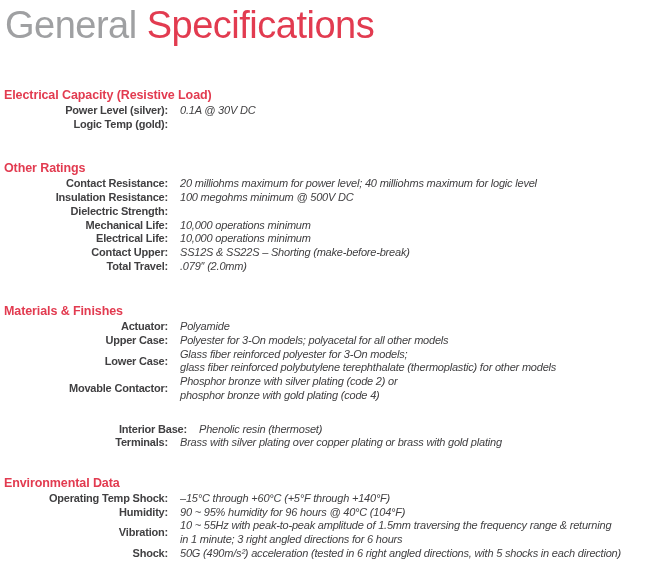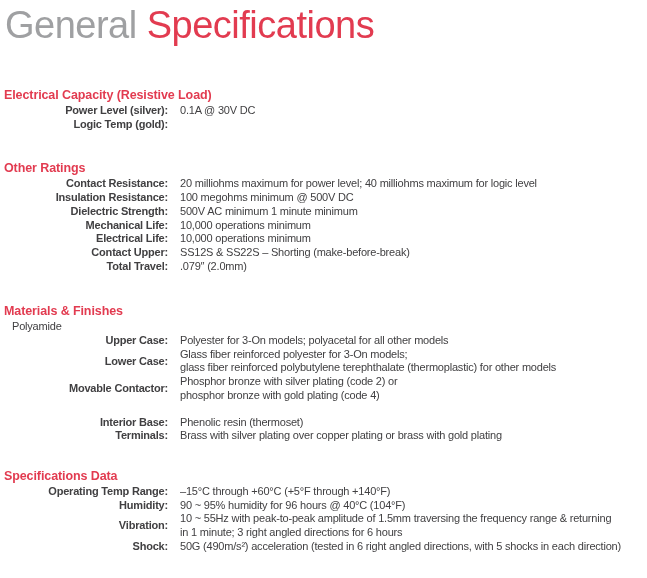--- a/index.html
+++ b/index.html
@@ -35,32 +35,32 @@
     font-weight:bold;
     line-height:15px;
     color:var(--accent);
     letter-spacing:-0.1px;
   }
   .sec-0{margin-top:40px;}
   .sec-1{margin-top:30px;}
   .sec-2{margin-top:31px;}
   .sec-3{margin-top:26px;}
   .row{display:flex;align-items:center;}
-  .row.extra-space{margin-top:13px;}
+  .row.extra-space{margin-top:20px;padding-left:19px;}
   .label{
     width:168px;
     flex:0 0 168px;
     text-align:right;
     font-weight:bold;
     font-size:11px;
     line-height:13.7px;
     letter-spacing:-0.2px;
     white-space:pre;
   }
-  .value{margin-left:12px;}
+  .value{margin-left:12px;font-style:italic;}
   .value-line{
     font-size:11px;
     line-height:13.7px;
     letter-spacing:-0.2px;
     white-space:pre;
   }
 </style>
 </head>
 <body>
 
@@ -95,23 +95,20 @@
 
   <div class="row">
     <div class="label">Insulation Resistance:</div>
     <div class="value">
               <div class="value-line">100 megohms minimum @ 500V DC</div>
             </div>
   </div>
 
   <div class="row">
     <div class="label">Dielectric Strength:</div>
-    <div class="value">
-              <div class="value-line">500V AC minimum 1 minute minimum</div>
-            </div>
   </div>
 
   <div class="row">
     <div class="label">Mechanical Life:</div>
     <div class="value">
               <div class="value-line">10,000 operations minimum</div>
             </div>
   </div>
 
   <div class="row">
@@ -134,20 +131,21 @@
               <div class="value-line">.079″ (2.0mm)</div>
             </div>
   </div>
 </div>
   </section>
 
   <section class="spec-section sec-2">
     <h2 class="section-heading">Materials &amp; Finishes</h2>
     <div class="rows">
   <div class="row">
+    <div class="label">Actuator:</div>
     <div class="value">
               <div class="value-line">Polyamide</div>
             </div>
   </div>
 
   <div class="row">
     <div class="label">Upper Case:</div>
     <div class="value">
               <div class="value-line">Polyester for 3-On models; polyacetal for all other models</div>
             </div>
@@ -179,24 +177,24 @@
   <div class="row">
     <div class="label">Terminals:</div>
     <div class="value">
               <div class="value-line">Brass with silver plating over copper plating or brass with gold plating</div>
             </div>
   </div>
 </div>
   </section>
 
   <section class="spec-section sec-3">
-    <h2 class="section-heading">Specifications Data</h2>
-    <div class="rows">
-  <div class="row">
-    <div class="label">Operating Temp Range:</div>
+    <h2 class="section-heading">Environmental Data</h2>
+    <div class="rows">
+  <div class="row">
+    <div class="label">Operating Temp Shock:</div>
     <div class="value">
               <div class="value-line">–15°C through +60°C (+5°F through +140°F)</div>
             </div>
   </div>
 
   <div class="row">
     <div class="label">Humidity:</div>
     <div class="value">
               <div class="value-line">90 ~ 95% humidity for 96 hours @ 40°C (104°F)</div>
             </div>

